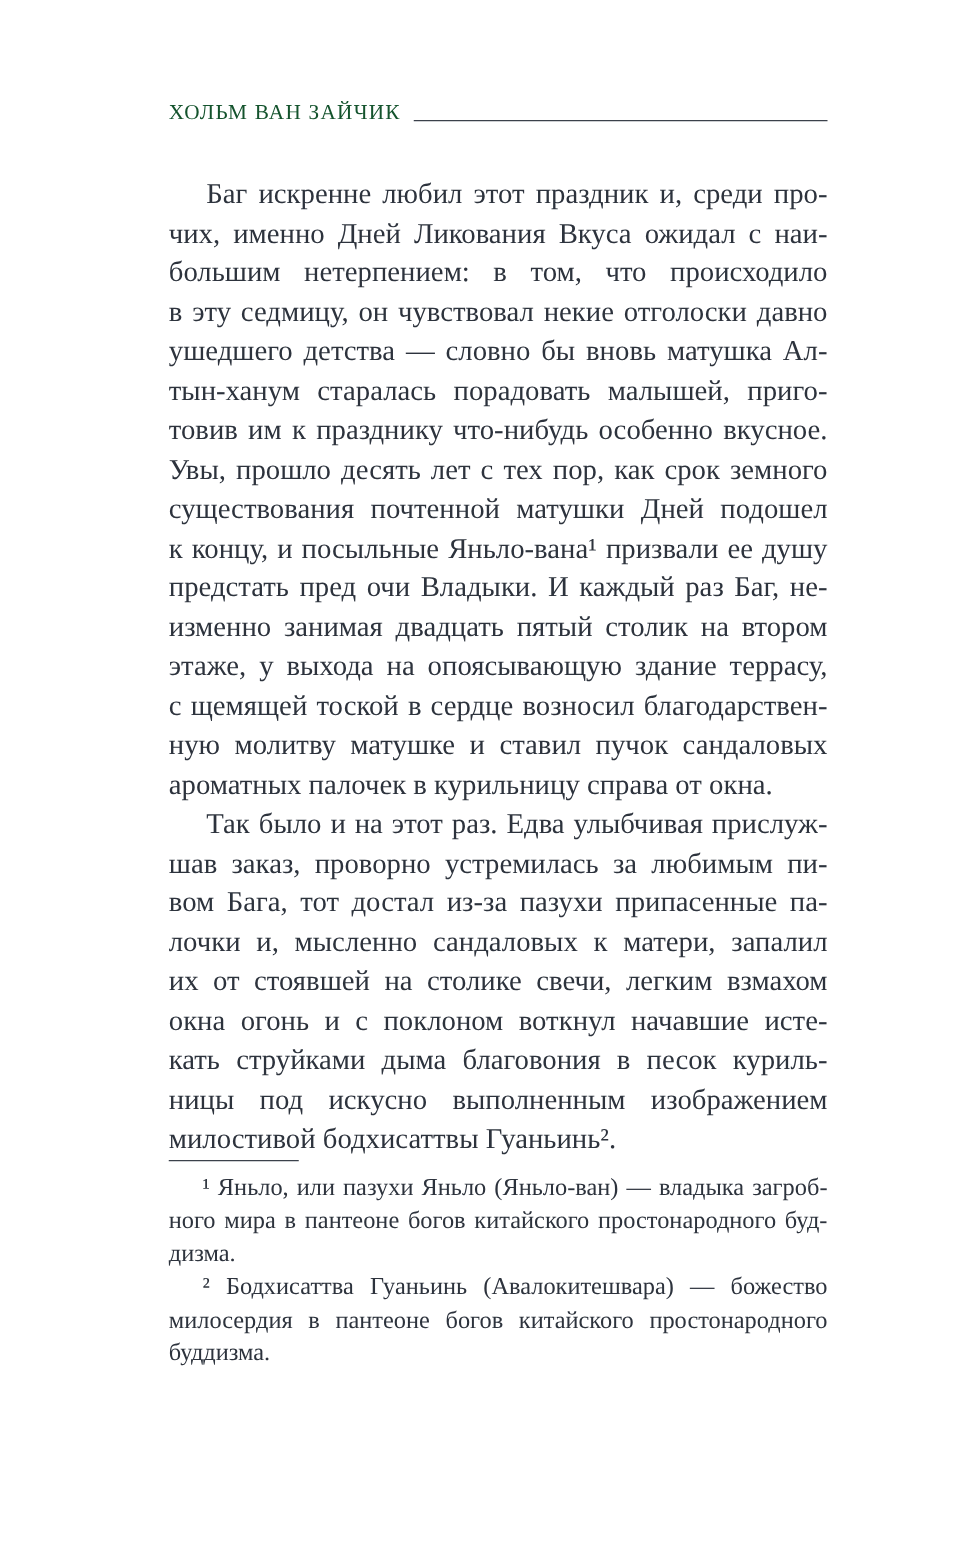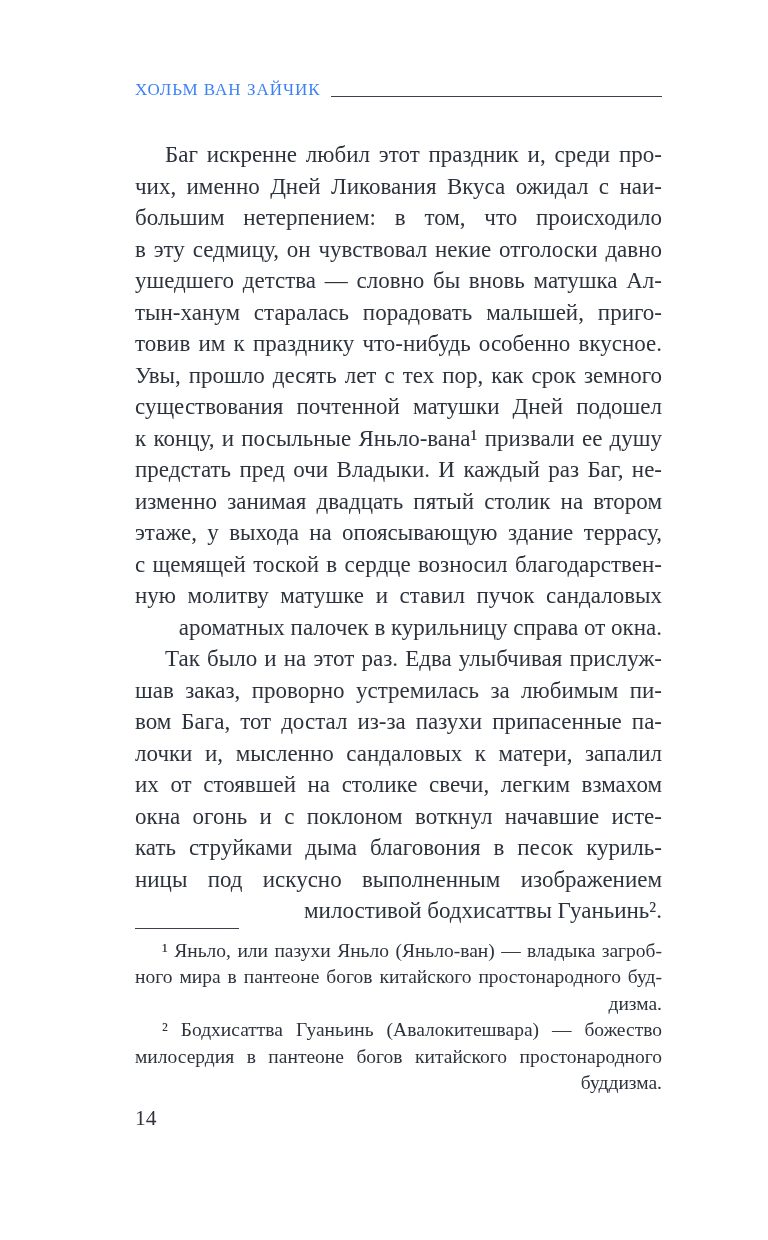--- a/index.html
+++ b/index.html
@@ -21,42 +21,42 @@
     left: 135px;
     top: 78px;
     width: 527px;
   }
   
   .running-header {
     display: flex;
     align-items: flex-end;
     font-size: 17px;
     letter-spacing: 1px;
-    color: #3b82f6;
+    color: #14532d;
     height: 22px;
   }
   .running-header .author {
     white-space: nowrap;
   }
   .running-header .header-rule {
     flex: 1;
     border-bottom: 1.5px solid #3b414b;
     margin-left: 10px;
     margin-bottom: 3px;
   }
   
   .body-text {
     margin-top: 39px;
     font-size: 23px;
     line-height: 31.5px;
   }
   .tline {
     width: 100%;
     white-space: nowrap;
-    text-align: right;
+    text-align: left;
   }
   .tline.j {
     white-space: normal;
     text-align: justify;
     text-align-last: justify;
   }
   .tline.ind {
     padding-left: 30px;
     box-sizing: border-box;
   }
@@ -133,16 +133,15 @@
         <div class="tline j">ного мира в пантеоне богов китайского простонародного буд-</div>
         <div class="tline">дизма.</div>
       </div>
       <div class="fn-text">
         <div class="tline j ind">² Бодхисаттва Гуаньинь (Авалокитешвара) — божество</div>
         <div class="tline j">милосердия в пантеоне богов китайского простонародного</div>
         <div class="tline">буддизма.</div>
       </div>
     </div>
 
-    <div class="page-number">14</div>
 
   </div>
 </div>
 
 </body></html>

